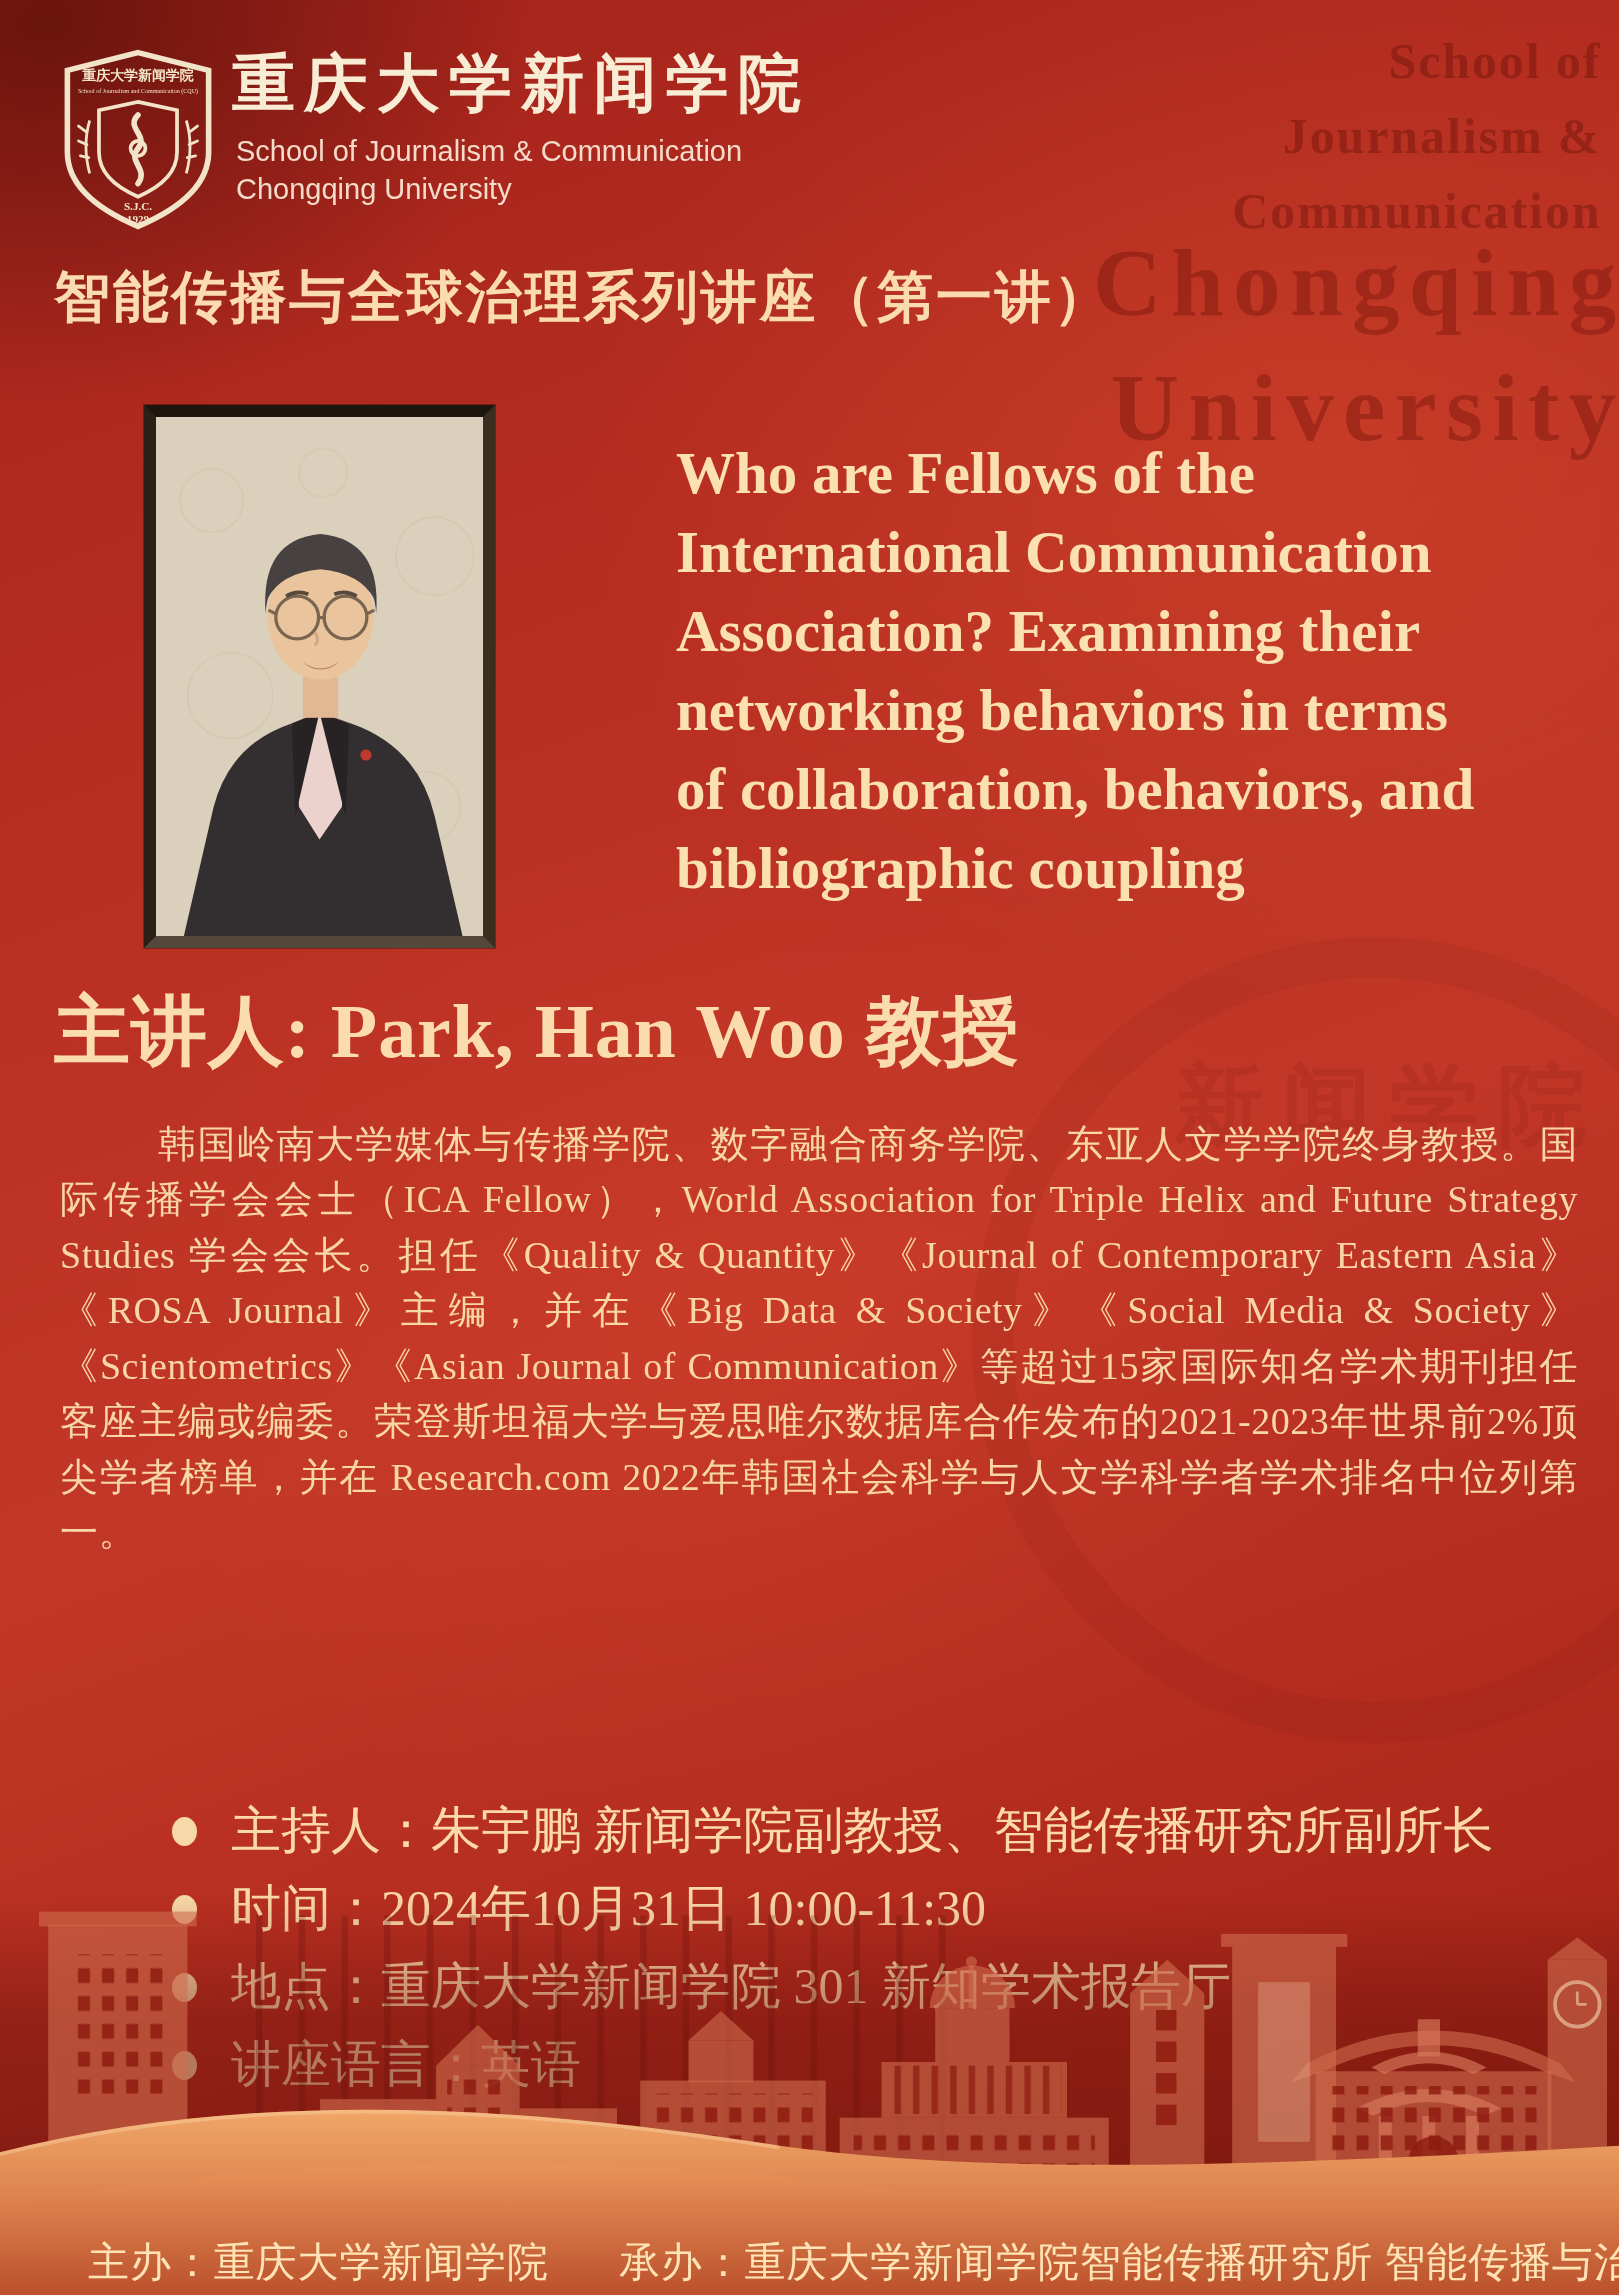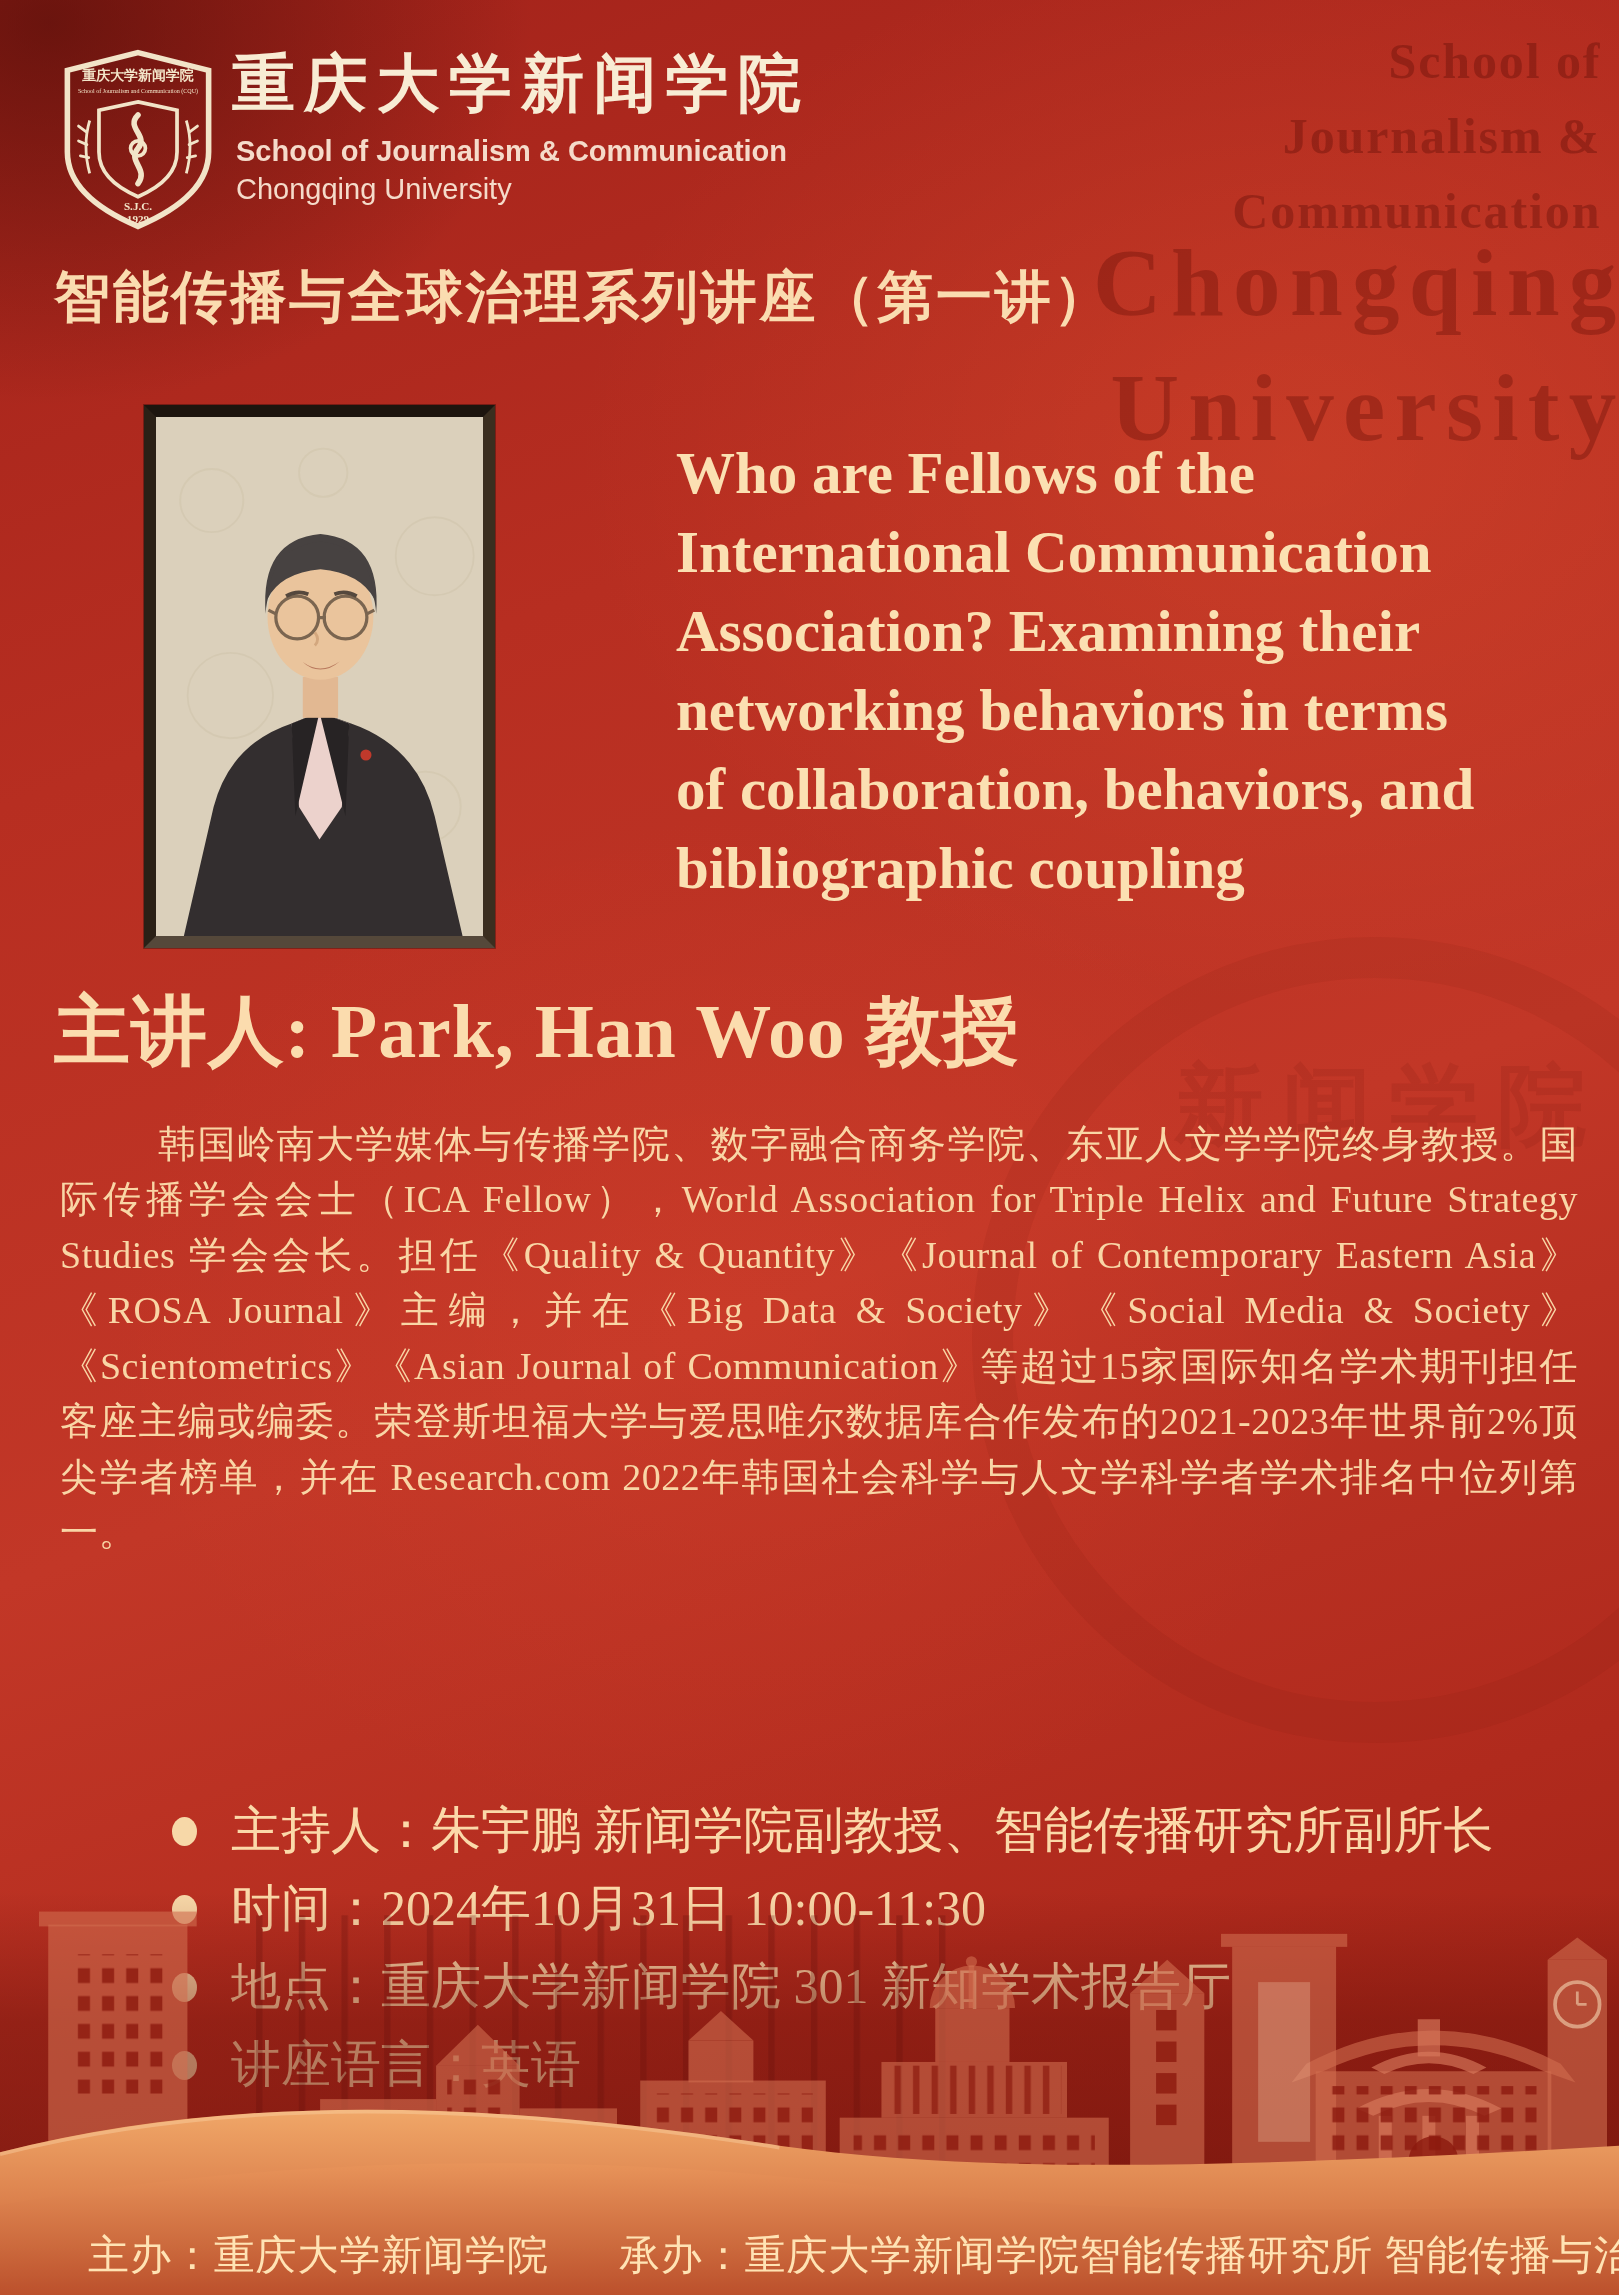--- a/index.html
+++ b/index.html
@@ -19,21 +19,21 @@
     font-size:95px;line-height:1.32;letter-spacing:9.3px;color:rgba(115,18,9,.42);white-space:nowrap;}
   .wm-gate{position:absolute;top:937px;right:-158px;width:724px;height:724px;
     border:41px solid rgba(110,18,8,.09);border-radius:50%;}
   .wm-chars{position:absolute;top:1046px;right:15px;font-size:89px;font-weight:700;
     letter-spacing:18.6px;color:rgba(110,16,8,.12);white-space:nowrap;}
   
   .logo{position:absolute;left:58px;top:48px;}
   .head-cn{position:absolute;left:232px;top:41px;font-weight:700;font-size:63px;
     letter-spacing:9.3px;color:#f8ecd4;}
   .head-en1{position:absolute;left:236px;top:135px;font-size:29px;color:#f5dbca;
-    font-family:"Liberation Sans","DejaVu Sans",sans-serif;font-weight:bold;}
+    font-family:"Liberation Sans","DejaVu Sans",sans-serif;}
   .head-en2{position:absolute;left:236px;top:173px;font-size:29px;color:#f5dbca;
     font-family:"Liberation Sans","DejaVu Sans",sans-serif;text-align:right;}
   
   .series{position:absolute;left:54px;top:260px;font-weight:700;font-size:56px;
     letter-spacing:2.8px;color:#fadcb0;}
   
   .photo-frame{position:absolute;left:144px;top:405px;width:327px;height:519px;
     background:#d9ceba;border:12px solid #241c14;
     border-top-color:#1d150e;border-left-color:#2a2016;border-right-color:#3b2e1f;border-bottom-color:#55483a;
     box-shadow:0 0 0 0.9px rgba(0,0,0,.35), inset 0 0 13px rgba(0,0,0,.35);}
@@ -54,21 +54,21 @@
     font-size:50px;line-height:1.3;color:#fbd9a9;}
   .details li{position:relative;padding-left:59px;margin-bottom:13px;}
   .details li::before{content:"";position:absolute;left:0;top:18.6px;width:25px;height:29px;
     border-radius:50%;background:#f7d8a8;}
   
   .skyline-band{position:absolute;left:0;top:1892px;width:1620px;height:325px;
     background:linear-gradient(180deg,rgba(110,18,10,0) 0%,rgba(105,16,9,.45) 40%,rgba(95,14,8,.55) 100%);}
   .skyline{position:absolute;left:0;top:1906px;width:1620px;height:311px;}
   
   .wave{position:absolute;left:0;bottom:0;width:1620px;height:371px;}
-  .footer{position:absolute;left:0;bottom:13px;width:1620px;box-sizing:border-box;
+  .footer{position:absolute;left:0;bottom:6px;width:1620px;box-sizing:border-box;
     padding:0 40px 0 88px;display:flex;gap:70px;font-size:41px;color:#ffe3b4;letter-spacing:0.9px;}
   .footer span{white-space:nowrap;}
 </style>
 </head>
 <body>
 
 <div class="poster">
 
   <div class="wm-top">
     <div>School of</div>

